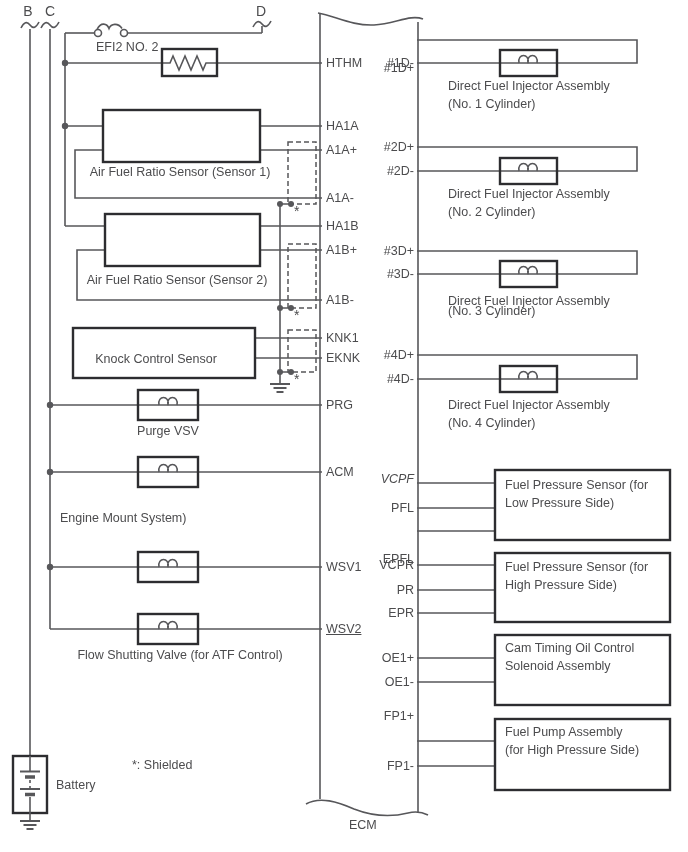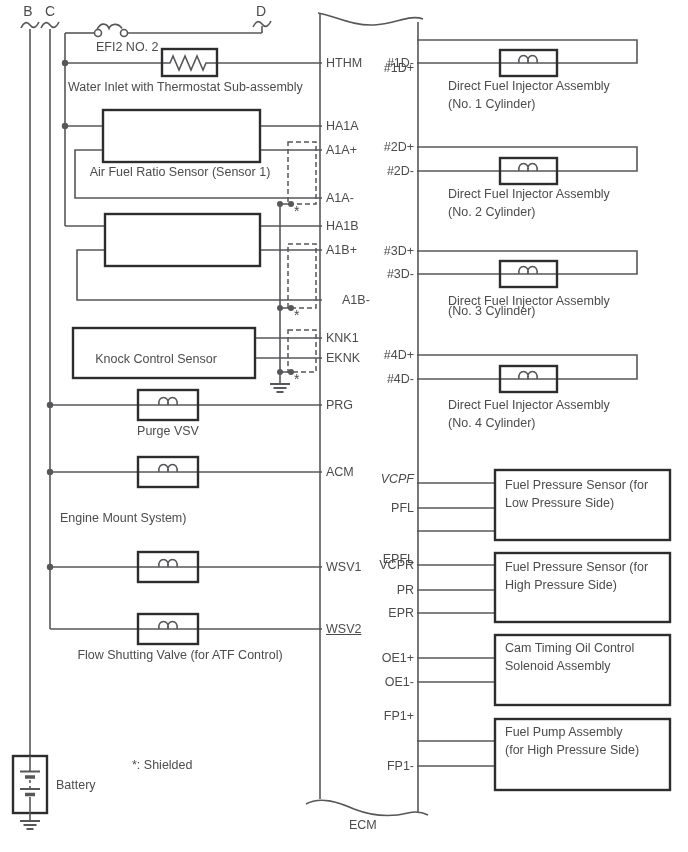--- a/index.html
+++ b/index.html
@@ -276,41 +276,41 @@
   <g>
         <rect class="thick" x="495" y="719" width="175" height="71"></rect>
       </g>
 </svg>
 
 <div class="lbl big c" style="left:28px;top:4px;">B</div>
 <div class="lbl big c" style="left:50px;top:4px;">C</div>
 <div class="lbl big c" style="left:261px;top:4px;">D</div>
 <div class="lbl" style="left:96px;top:40px;">EFI2 NO. 2</div>
 
-<div class="lbl" style="left:68px;top:80px;">Water Inlet with Thermostat Sub-assembly</div>
 <div class="lbl c" style="left:180px;top:165px;">Air Fuel Ratio Sensor (Sensor 1)</div>
+<div class="lbl c" style="left:177px;top:273px;">Air Fuel Ratio Sensor (Sensor 2)</div>
 <div class="lbl c" style="left:156px;top:336px;margin-top:16px;">Knock Control Sensor</div>
 <div class="lbl c" style="left:168px;top:424px;">Purge VSV</div>
 <div class="lbl" style="left:60px;top:511px;">Engine Mount System)</div>
 <div class="lbl c" style="left:180px;top:648px;">Flow Shutting Valve (for ATF Control)</div>
 <div class="lbl" style="left:132px;top:758px;">*: Shielded</div>
 <div class="lbl" style="left:56px;top:778px;">Battery</div>
 <div class="lbl" style="left:349px;top:818px;">ECM</div>
 
 <div class="lbl star" style="left:294px;top:204px;">*</div>
 <div class="lbl star" style="left:294px;top:308px;">*</div>
 <div class="lbl star" style="left:294px;top:372px;">*</div>
 
 <div class="lbl" style="left:326px;top:56px;">HTHM</div>
 <div class="lbl" style="left:326px;top:119px;">HA1A</div>
 <div class="lbl" style="left:326px;top:143px;">A1A+</div>
 <div class="lbl" style="left:326px;top:191px;">A1A-</div>
 <div class="lbl" style="left:326px;top:219px;">HA1B</div>
 <div class="lbl" style="left:326px;top:243px;">A1B+</div>
-<div class="lbl" style="left:326px;top:293px;margin-left:16px;">A1B-</div>
+<div class="lbl" style="left:326px;top:293px;">A1B-</div>
 <div class="lbl" style="left:326px;top:331px;">KNK1</div>
 <div class="lbl" style="left:326px;top:351px;">EKNK</div>
 <div class="lbl" style="left:326px;top:398px;">PRG</div>
 <div class="lbl" style="left:326px;top:465px;">ACM</div>
 <div class="lbl" style="left:326px;top:560px;">WSV1</div>
 <div class="lbl" style="left:326px;top:622px;text-decoration:underline;">WSV2</div>
 
 <div class="lbl r" style="left:414px;top:33px;margin-top:28px;">#1D+</div>
 <div class="lbl r" style="left:414px;top:56px;">#1D-</div>
 <div class="lbl r" style="left:414px;top:140px;">#2D+</div>

